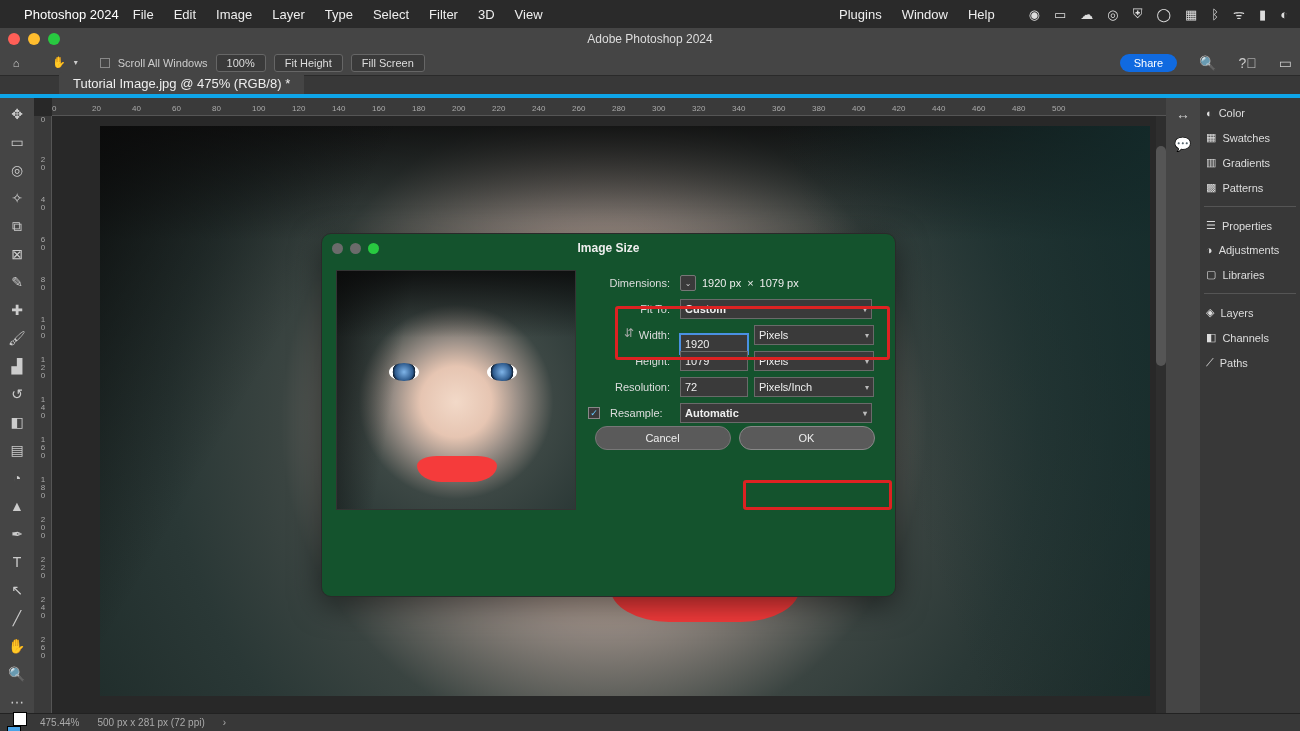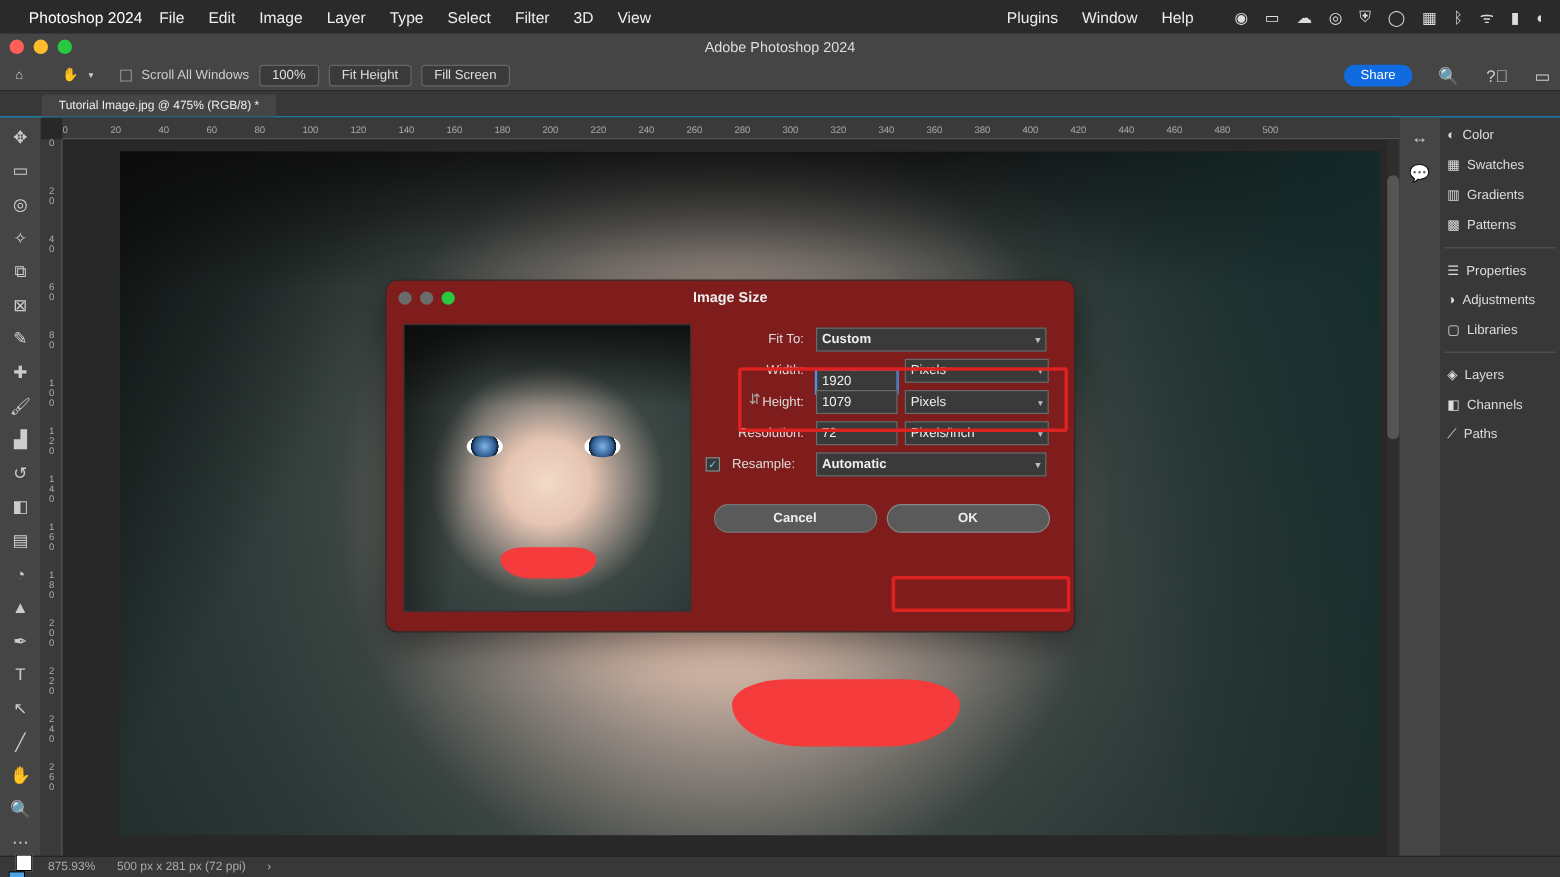--- a/index.html
+++ b/index.html
@@ -19,21 +19,21 @@
   .tgreen { background: #28c940; }
   .header-title { position: absolute; left: 50%; transform: translateX(-50%); font-size: 12px; color: #ddd; }
   
   .options-bar { height: 26px; background: #454545; display: flex; align-items: center; padding: 0 8px; font-size: 11px; gap: 8px; border-bottom:1px solid #2a2a2a;}
   .home-icon { width: 16px; text-align: center; }
   .opt-btn { background: #3a3a3a; border: 1px solid #666; border-radius: 3px; padding: 2px 10px; font-size: 11px; color: #ddd; }
   .share-btn { background: #106ae0; color: #fff; border-radius: 12px; padding: 3px 14px; font-size: 11px; margin-left: auto; }
   .top-right-icon { margin-left: 14px; font-size: 14px; color:#ccc; }
   .checkbox-fake { width:10px; height:10px; border:1px solid #888; display:inline-block; vertical-align:middle;}
   
-  .tab-bar { height: 22px; background: #383838; display: flex; align-items: flex-end; padding-left: 35px; font-size: 10px; border-bottom:1px solid #0ea5e9;}
+  .tab-bar { height: 22px; background: #383838; display: flex; align-items: flex-end; padding-left: 59px; font-size: 13px; border-bottom:4px solid #0ea5e9;}
   .doc-tab { background: #454545; padding: 4px 14px 3px; color: #eee; border-top-left-radius:3px; border-top-right-radius:3px;}
   
   .main { display: flex; height: calc(731px - 28px - 22px - 26px - 22px - 18px); }
   .left-tools { width: 34px; background: #454545; display: flex; flex-direction: column; align-items: center; padding-top: 6px; gap: 8px; }
   .tool { width: 22px; height: 20px; color:#ccc; font-size:14px; text-align:center; line-height:20px; }
   .swatches-mini { width:20px; height:20px; position:relative; margin-top:6px;}
   .swatch-fg { width:14px; height:14px; background:#4aa3e6; border:1px solid #000; position:absolute; top:0; left:0;}
   .swatch-bg { width:14px; height:14px; background:#fff; border:1px solid #000; position:absolute; bottom:0; right:0;}
   .canvas-wrap { flex: 1; position: relative; background: #282828; }
   .vert-ruler { position:absolute; left:0; top:18px; bottom:0; width:18px; background:#3a3a3a; border-right:1px solid #555;}
@@ -54,21 +54,21 @@
   .scrollbar-v { position:absolute; right:0; top:18px; bottom:0; width:10px; background:#2e2e2e;}
   .scrollbar-v .thumb{ width:10px; height:220px; background:#555; position:absolute; top:30px; border-radius:5px;}
   .right-pane { width:134px; background:#383838; display:flex; }
   .right-icons{ width:34px; background:#454545; display:flex; flex-direction:column; align-items:center; padding-top:8px; gap:14px; font-size:14px; color:#ccc;}
   .right-panels { flex:1; display:flex; flex-direction:column; padding:6px 4px; gap:6px;}
   .panel-label { font-size:11px; color:#ddd; display:flex; align-items:center; gap:6px; padding:3px 2px;}
   .panel-sep { border-top:1px solid #555; margin:3px 0;}
   
   .status-bar { height:18px; background:#383838; font-size:10px; color:#aaa; display:flex; align-items:center; padding-left:40px; gap:18px; border-top:1px solid #222;}
   
-  .dialog { position:absolute; left:287px; top:135px; width:575px; height:294px; background:#7f1d1d; border:1px solid #2a2a2a; border-radius:10px; box-shadow:0 8px 30px rgba(0,0,0,0.5);}
+  .dialog { position:absolute; left:287px; top:135px; width:575px; height:364px; background:#14532d; border:1px solid #2a2a2a; border-radius:10px; box-shadow:0 8px 30px rgba(0,0,0,0.5);}
   .dlg-title-area { height:28px; display:flex; align-items:center; position:relative;}
   .dlg-traffic { display:flex; gap:7px; padding-left:10px;}
   .dlg-traffic .dt{ width:11px; height:11px; border-radius:50%; background:#6b6b6b;}
   .dlg-traffic .dtg{ background:#28c940;}
   .dlg-title { position:absolute; left:50%; transform:translateX(-50%); font-size:12px; font-weight:600; color:#eee;}
   .dlg-body { display:flex; padding:8px 14px 10px;}
   .dlg-preview { width:240px; height:240px; background:
      radial-gradient(circle at 50% 55%, #f2d9c8 0%, #e6c5b2 20%, #9a8f87 35%, #3c4744 55%, #273533 100%);
      position:relative; overflow:hidden; border:1px solid #333;}
   .dlg-preview .pe { position:absolute; width:30px; height:18px; border-radius:50%; background:radial-gradient(circle,#7fb4e8 0%,#2e5b8e 50%,#0d1a2a 65%,#fff 66%);}
@@ -82,21 +82,21 @@
   .finput { width:68px; height:20px; background:#3a3a3a; border:1px solid #6a6a6a; color:#eee; font-size:11px; padding:0 4px;}
   .finput.focus { border-color:#4a90e2; box-shadow:0 0 0 1px #4a90e2;margin-top:17px;}
   .fselect { width:120px; height:20px; background:#3a3a3a; border:1px solid #6a6a6a; color:#eee; font-size:11px; padding:0 4px; display:flex; align-items:center; justify-content:space-between;}
   .fselect.wide{width:192px;font-weight:bold;}
   .caret { font-size:8px; color:#bbb;}
   .gear { position:absolute; right:0; top:4px; font-size:12px; color:#ccc;}
   .highlighted-box { position:absolute; border:3px solid #d22; border-radius:3px; pointer-events:none;}
   .hl-width { left:293px; top:72px; width:275px; height:54px;}
   .hl-ok { left:421px; top:246px; width:149px; height:30px;}
   .link-icon { position:absolute; left:300px; top:82px; width:14px; height:34px; display:flex; align-items:center; justify-content:center; color:#aaa; font-size:12px;}
-  .dlg-buttons { display:flex; gap:8px; justify-content:center; margin-top:20px;font-weight:bold;}
+  .dlg-buttons { display:flex; gap:8px; justify-content:center; }
   .dlg-btn { width:136px; height:24px; border-radius:12px; background:#5a5a5a; border:1px solid #777; color:#eee; font-size:11px; display:flex; align-items:center; justify-content:center;}
   .dlg-btn.ok { background:#5a5a5a; border:1px solid #888;}
   .chev { width:16px; height:16px; border:1px solid #777; border-radius:2px; display:flex; align-items:center; justify-content:center; font-size:8px; color:#ccc; background:#3a3a3a;}
   .chk { width:12px; height:12px; border:1px solid #888; background:#3a3a3a; display:inline-flex; align-items:center; justify-content:center; font-size:9px; color:#6cf;}
 </style>
 </head>
 <body>
 
 <div class="mac-menubar">
   <span class="apple"></span>
@@ -278,20 +278,27 @@
       </div>
       <div class="dlg-body">
         <div class="dlg-preview">
           <div class="phair"></div>
           <div class="pe l"></div>
             <div class="pe r"></div>
           <div class="plips"></div>
         </div>
         <div class="dlg-form">
           <div class="frow">
+            <div class="flabel">Dimensions:</div>
+            <div class="chev">⌄</div>
+            <div class="fvalue">1920 px</div>
+            <div class="fvalue">×</div>
+            <div class="fvalue">1079 px</div>
+          </div>
+          <div class="frow">
             <div class="flabel">Fit To:</div>
             <div class="fselect wide">
                 <span>Custom</span>
                 <span class="caret">▾</span>
               </div>
           </div>
           <div class="frow">
             <div class="flabel">Width:</div>
             <input class="finput focus" value="1920" style="">
             <div class="fselect">
@@ -385,16 +392,16 @@
         </div>
       <div class="panel-label">
           <span>⟋</span>
           <span>Paths</span>
         </div>
     </div>
   </div>
 </div>
 
 <div class="status-bar">
-  <span>875.93%</span>
+  <span>475.44%</span>
   <span>500 px x 281 px (72 ppi)</span>
   <span>›</span>
 </div>
 
 </body></html>

